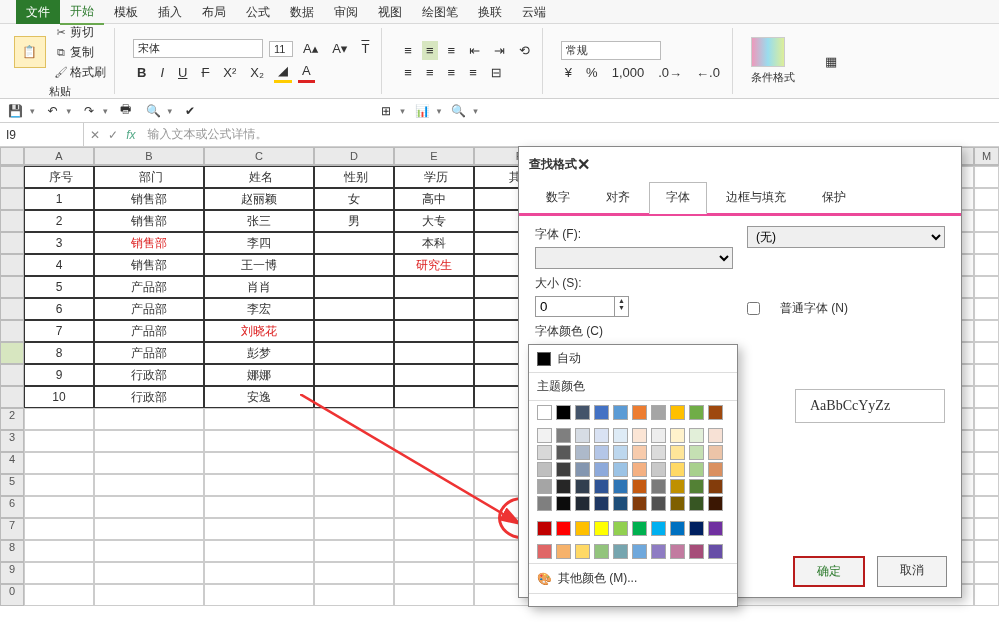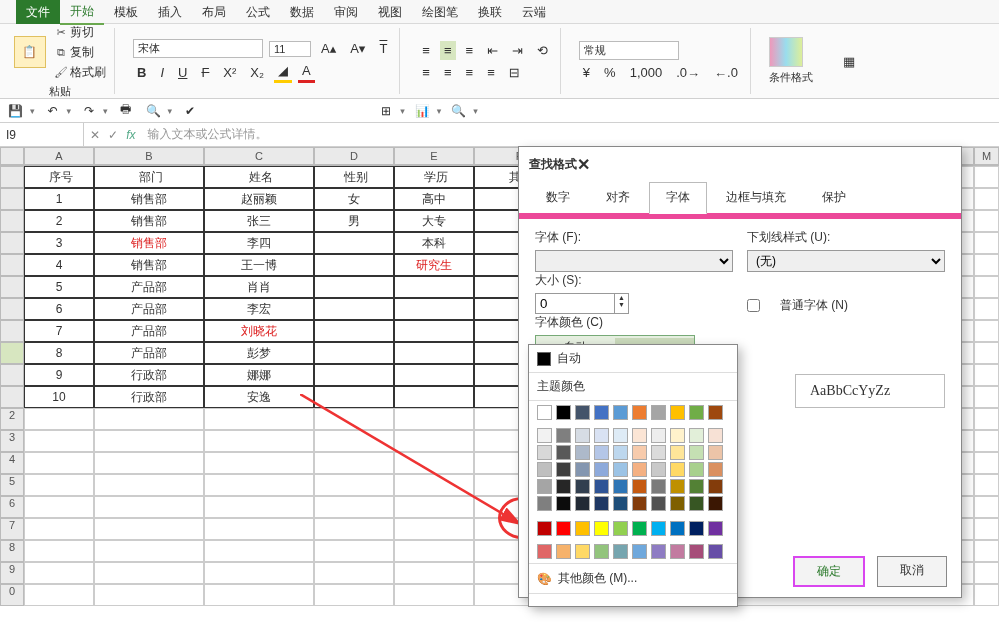--- a/index.html
+++ b/index.html
@@ -11,21 +11,21 @@
 .menubar .mitem.file { background: #2c7a2c; color: #fff; margin-left: 12px; }
 .menubar .mitem.active { border-bottom: 2px solid #6aa84f; color: #2c7a2c; }
 
 
 .ribbon { height: 75px; background: #fafafa; border-bottom: 1px solid #d0d0d0; display: flex; align-items: center; padding: 4px 6px; gap: 10px; }
 .rgroup { display: flex; flex-direction: column; gap: 3px; border-right: 1px solid #d9d9d9; padding: 0 8px; height: 100%; justify-content: center; }
 .rrow { display: flex; align-items: center; gap: 6px; }
 .ricon { width: 18px; height: 18px; display: inline-flex; align-items: center; justify-content: center; font-size: 11px; color: #555; }
 .paste-big { width: 32px; height: 32px; background: #fff1c2; border: 1px solid #e0c060; display: flex; align-items: center; justify-content: center; }
 .font-select { border: 1px solid #bbb; background: #fff; padding: 1px 4px; font-size: 11px; min-width: 130px; }
-.size-select { border: 1px solid #bbb; background: #fff; padding: 1px 4px; width: 42px; font-size: 11px;}
+.size-select { border: 1px solid #bbb; background: #fff; padding: 1px 4px; width: 24px; font-size: 11px;}
 .fbtn { padding: 2px 4px; cursor: pointer; font-size: 13px; }
 .merge-ico { width: 16px; height: 12px; border: 1px solid #888; display:inline-block; }
 .num-sel { border:1px solid #bbb; background:#fff; font-size:11px; padding:1px 4px; width:100px; }
 .condfmt { width: 34px; height: 30px; background: linear-gradient(90deg,#e9b 0,#9de 50%,#de9 100%); border:1px solid #ccc;}
 
 
 .toolbar2 { height: 24px; border-bottom: 1px solid #d0d0d0; display:flex; align-items:center; gap:8px; padding:0 6px; }
 .tbtn { width:20px; height:18px; display:flex; align-items:center; justify-content:center; cursor:pointer; }
 .dd { font-size:9px; color:#777; margin-left:-4px;}
 
@@ -54,40 +54,40 @@
 
 .arrow { position:absolute; left:300px; top:394px; pointer-events:none; }
 
 
 .circ { position:absolute; left:498px; top:497px; width:48px; height:42px; border:3px solid #e33; border-radius:50%; pointer-events:none;}
 
 
 .dialog { position:absolute; left:518px; top:146px; width:444px; height:452px; background:#fff; border:1px solid #888; box-shadow: 4px 4px 10px rgba(0,0,0,0.25); z-index:5;}
 .dlg-title { padding:8px 10px; font-weight:bold; display:flex; align-items:center; }
 .dlg-close { cursor:pointer; font-size:16px; }
-.tabs { display:flex; border-bottom:6px solid #ec4899; padding:0 10px; gap:2px; }
+.tabs { display:flex; border-bottom:3px solid #ec4899; padding:0 10px; gap:2px; }
 .tab { padding:6px 16px; cursor:pointer; border:1px solid transparent; font-size:12px;}
 .tab.active { border:1px solid #bbb; border-bottom:1px solid #fff; margin-bottom:-1px; background:#fff; }
 .dlg-body { padding:10px 16px; }
-.dlg-row { display:flex; gap:14px; margin-bottom:0; }
+.dlg-row { display:flex; gap:14px; margin-bottom:6px; }
 .dlg-col { flex:1; display:flex; flex-direction:column; gap:4px;}
 .dlg-label { font-size:12px; }
 .dlg-input { border:1px solid #999; padding:2px 4px; font-size:12px; }
 .spin { display:flex; }
 .spin input{ width:80px; border:1px solid #999; padding:2px 4px; }
 .spin .ud { display:flex; flex-direction:column; border:1px solid #999; border-left:none;}
 .spin .ud span{ font-size:7px; padding:0 3px; cursor:pointer;}
 .chk { display:flex; align-items:center; gap:20px; font-size:12px;}
 .combo { display:flex; align-items:center; border:1px solid #7a7; background:#e6efe0; }
 .combo span { flex:1; text-align:center; padding:3px 0; }
 .combo .cd { width:16px; text-align:center; background:#cad9bb; }
 .preview { border:1px solid #bbb; padding:8px 14px; font-family:"Times New Roman",serif; font-size:14px; margin-top:14px; width: 150px; }
 .dlg-foot { position:absolute; bottom:10px; right:14px; display:flex; gap:12px; }
 .btn { padding:5px 22px; border:1px solid #888; background:#f3f3f3; cursor:pointer; font-size:12px;}
-.btn.ok { border:2px solid #d946ef; color:#2c7a2c; }
+.btn.ok { border:2px solid #b91c1c; color:#2c7a2c; }
 
 
 .colorpop { position:absolute; left:528px; top:344px; width:210px; background:#fff; border:1px solid #888; box-shadow: 4px 4px 10px rgba(0,0,0,0.25); z-index:10; }
 .cp-item { display:flex; align-items:center; gap:6px; padding:5px 8px; font-size:12px;}
 .sw { width:14px; height:14px; border:1px solid #666; }
 .cp-header { font-size:12px; padding:5px 8px; border-bottom:1px solid #ddd; border-top:1px solid #ddd;}
 .cp-grid { display:grid; grid-template-columns: repeat(10, 17px); gap:2px; padding:4px 8px;}
 .cp-grid .c { width:15px; height:15px; border:1px solid #aaa; cursor:pointer;}
 .cp-lastrow { display:flex; align-items:center; gap:6px; padding:6px 8px; border-top:1px solid #ddd; font-size:12px; cursor:pointer;}
 </style>
@@ -470,21 +470,20 @@
     <div class="tab">边框与填充</div>
     <div class="tab">保护</div>
   </div>
   <div class="dlg-body">
     <div class="dlg-row">
       <div class="dlg-col">
         <div class="dlg-label">字体 (F):</div>
         <select class="dlg-input"><option></option></select>
       </div>
       <div class="dlg-col">
-        <div class="dlg-label">下划线样式 (U):</div>
         <select class="dlg-input"><option>(无)</option></select>
       </div>
     </div>
     <div class="dlg-row">
       <div class="dlg-col">
         <div class="dlg-label">大小 (S):</div>
         <div class="spin">
           <input value="0" style="">
           <div class="ud">
               <span>▲</span>

